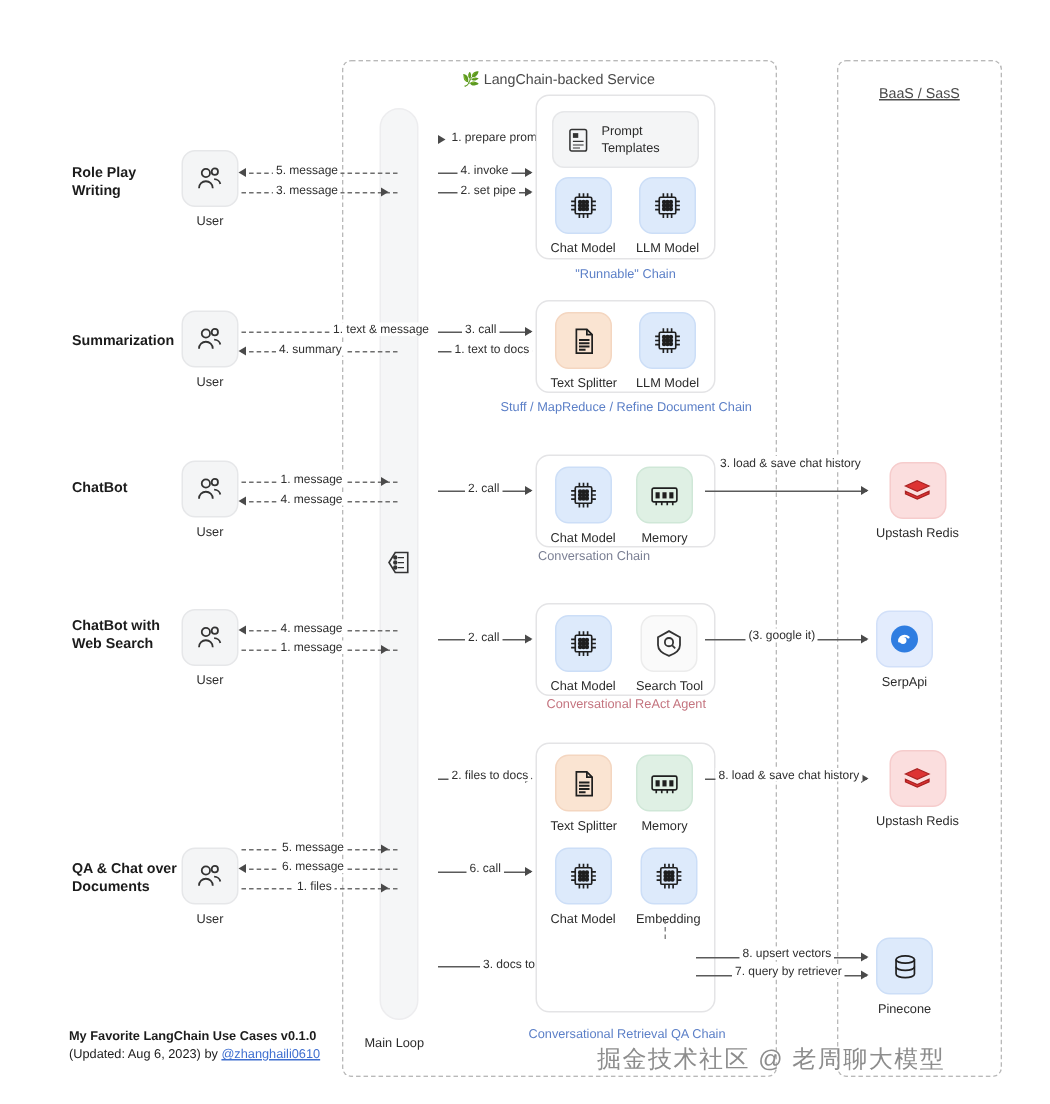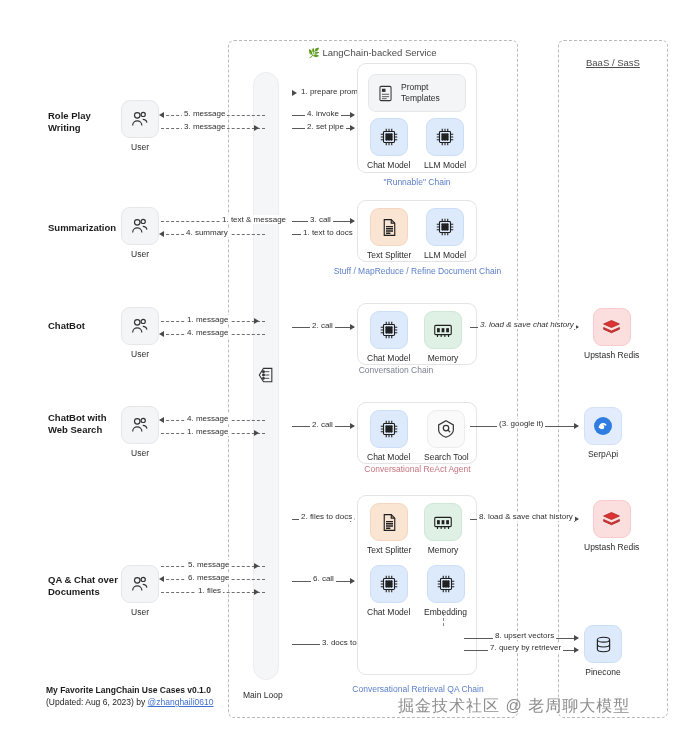--- a/index.html
+++ b/index.html
@@ -374,21 +374,21 @@
         <path d="M6 17v2.5M10 17v2.5M14 17v2.5M18 17v2.5"></path>
       </svg>
     </div>
     <div class="node-label">Memory</div>
   </div>
 
   <div class="chain-caption cap-gray" style="left:336px; top:365px; width:120px;">Conversation Chain</div>
 
   <div class="conn" style="left:470px; top:327px; width:108px;"></div>
   <div class="arrow r" style="left:574px; top:324px;"></div>
-  <div class="conn-label" style="left:478px; top:320px;font-style:italic;">3. load &amp; save chat history</div>
+  <div class="conn-label" style="left:478px; top:304px;">3. load &amp; save chat history</div>
 
   <div class="node" style="left:584px; top:308px;">
     <div class="tile red">
       <svg width="21" height="21" viewBox="0 0 24 24" fill="#d33" stroke="#a22" stroke-width="0.9">
         <path d="M12 4 L21 8 L12 12 L3 8 Z"></path>
         <path d="M3 12 L12 16 L21 12 L21 14 L12 18 L3 14 Z"></path>
       </svg>
     </div>
     <div class="node-label">Upstash Redis</div>
   </div>

